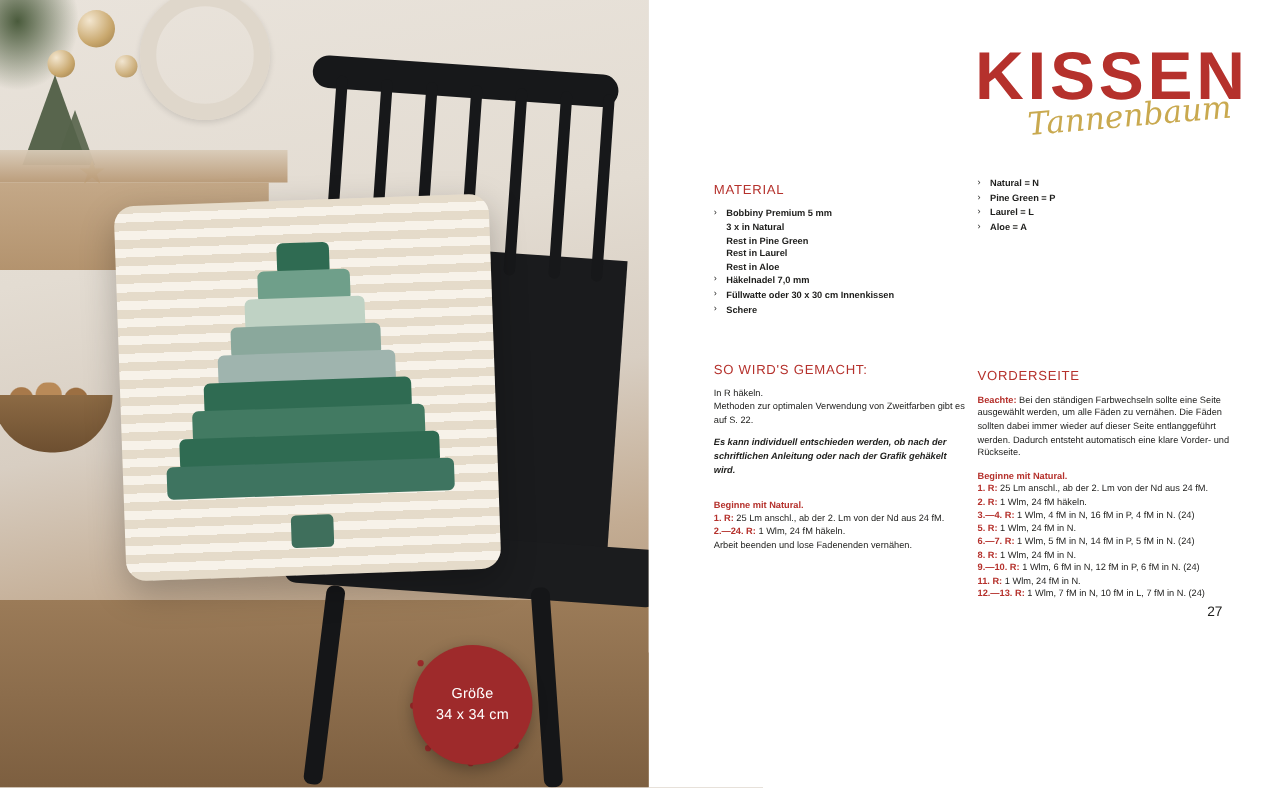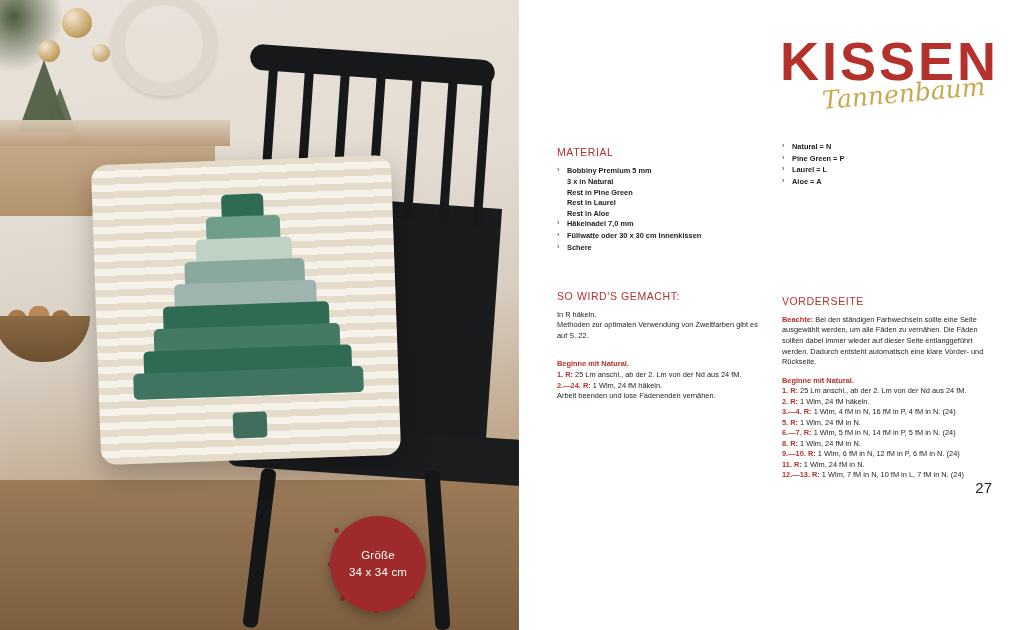--- a/index.html
+++ b/index.html
@@ -132,21 +132,21 @@
     font-weight:700;font-size:54px;letter-spacing:3px;color:#b5312c;line-height:1;
   }
   .tannen{
     font-family:"DejaVu Serif", serif;
     font-style:italic;font-size:25px;color:#c9a94f;
     margin-top:-10px;margin-right:14px;transform:rotate(-5deg);
     display:inline-block;
   }
 
   .col{position:absolute;font-size:7.4px;line-height:1.42;color:#1d1d1b;}
-  .colL{left:38px;top:145px;width:205px;}
+  .colL{left:52px;top:145px;width:205px;}
   .colR{left:263px;top:142px;width:205px;}
 
   h2.sec{
     color:#b5312c;font-size:10.5px;font-weight:400;letter-spacing:.6px;
     margin:0 0 6px 0;text-transform:uppercase;
   }
   .blk{margin-bottom:18px;}
   ul.mat{list-style:none;margin:0;padding:0;}
   ul.mat li{position:relative;padding-left:10px;margin-bottom:1px;font-weight:700;}
   ul.mat li:before{content:"›";position:absolute;left:0;top:-1px;color:#1d1d1b;font-weight:400;}
@@ -154,21 +154,21 @@
   .abk-title{font-weight:700;margin-bottom:4px;}
   ul.abk{list-style:none;margin:0;padding:0;}
   ul.abk li{position:relative;padding-left:10px;margin-bottom:1px;font-weight:700;}
   ul.abk li:before{content:"›";position:absolute;left:0;top:-1px;font-weight:400;}
   p{margin:0 0 0 0;}
   .para{margin-bottom:8px;}
   .italic{font-style:italic;font-weight:700;}
   .red{color:#b5312c;}
   .bold{font-weight:700;}
   .rowline{margin-bottom:0;}
-  .pageno{position:absolute;right:28px;bottom:26px;font-size:15px;color:#1d1d1b;}
+  .pageno{position:absolute;right:42px;bottom:26px;font-size:11px;color:#1d1d1b;}
 </style>
 </head>
 <body>
 
 <div class="page">
 
   <div class="photo">
     <div class="bg-wall"></div>
     <div class="twig"></div>
     <div class="wreath"></div>
@@ -247,20 +247,21 @@
           <li>Häkelnadel 7,0 mm</li>
           <li>Füllwatte oder 30 x 30 cm Innenkissen</li>
           <li>Schere</li>
         </ul>
       </div>
 
       <div class="blk" style="margin-top:36px;">
         <h2 class="sec">SO WIRD'S GEMACHT:</h2>
         <p class="rowline">In R häkeln.</p>
         <p class="para">Methoden zur optimalen Verwendung von Zweitfarben gibt es auf S. 22.</p>
+        <p class="italic">Es kann individuell entschieden werden, ob nach der schriftlichen Anleitung oder nach der Grafik gehäkelt wird.</p>
       </div>
 
       <div class="blk" style="margin-top:18px;">
         <p class="bold red">Beginne mit Natural.</p>
         <p class="rowline">
           <span class="bold red">1. R:</span><span> 25 Lm anschl., ab der 2. Lm von der Nd aus 24 fM.</span>
         </p>
         <p class="rowline">
           <span class="bold red">2.—24. R:</span><span> 1 Wlm, 24 fM häkeln.</span>
         </p>

